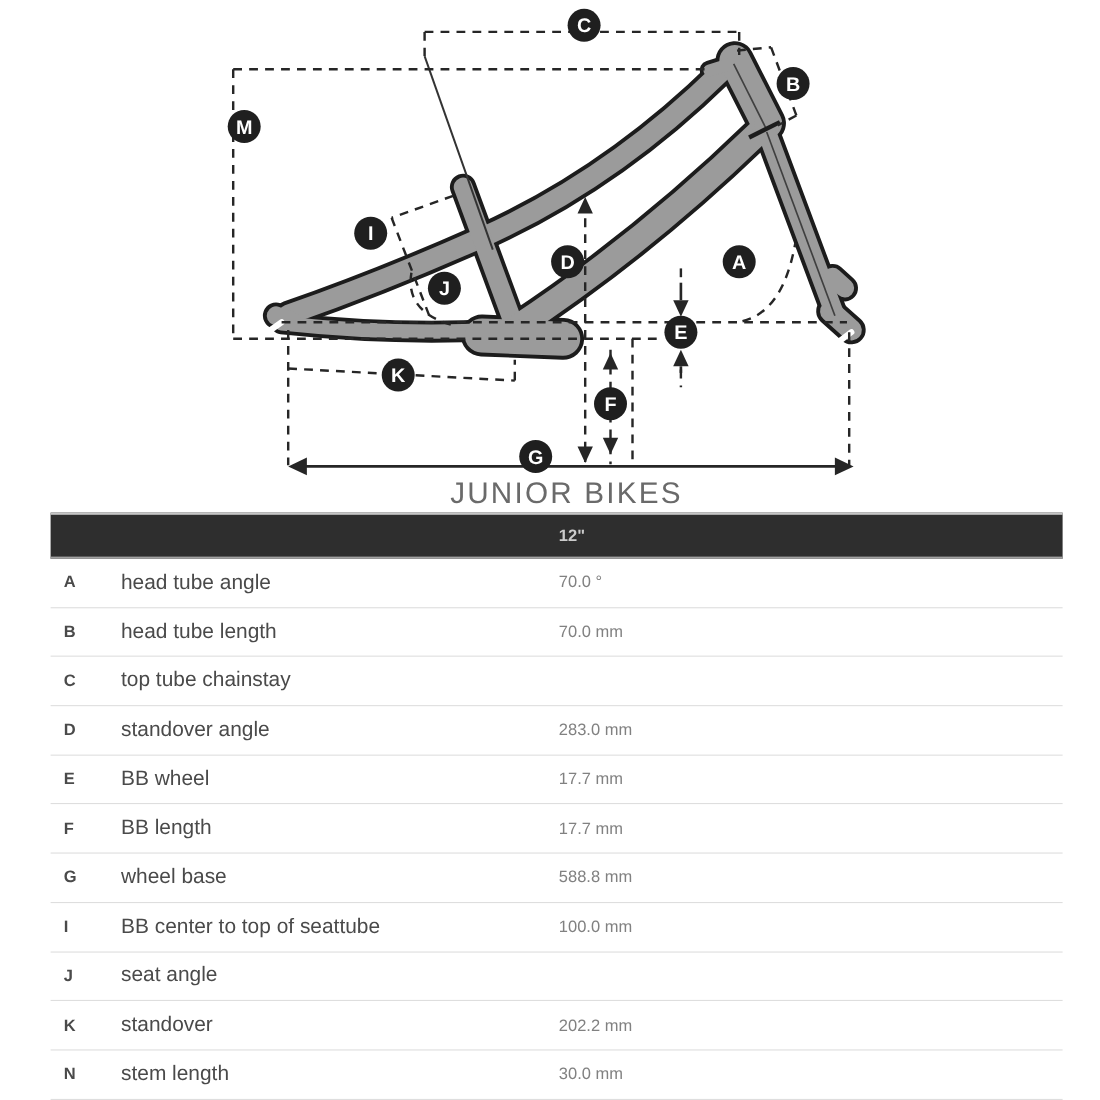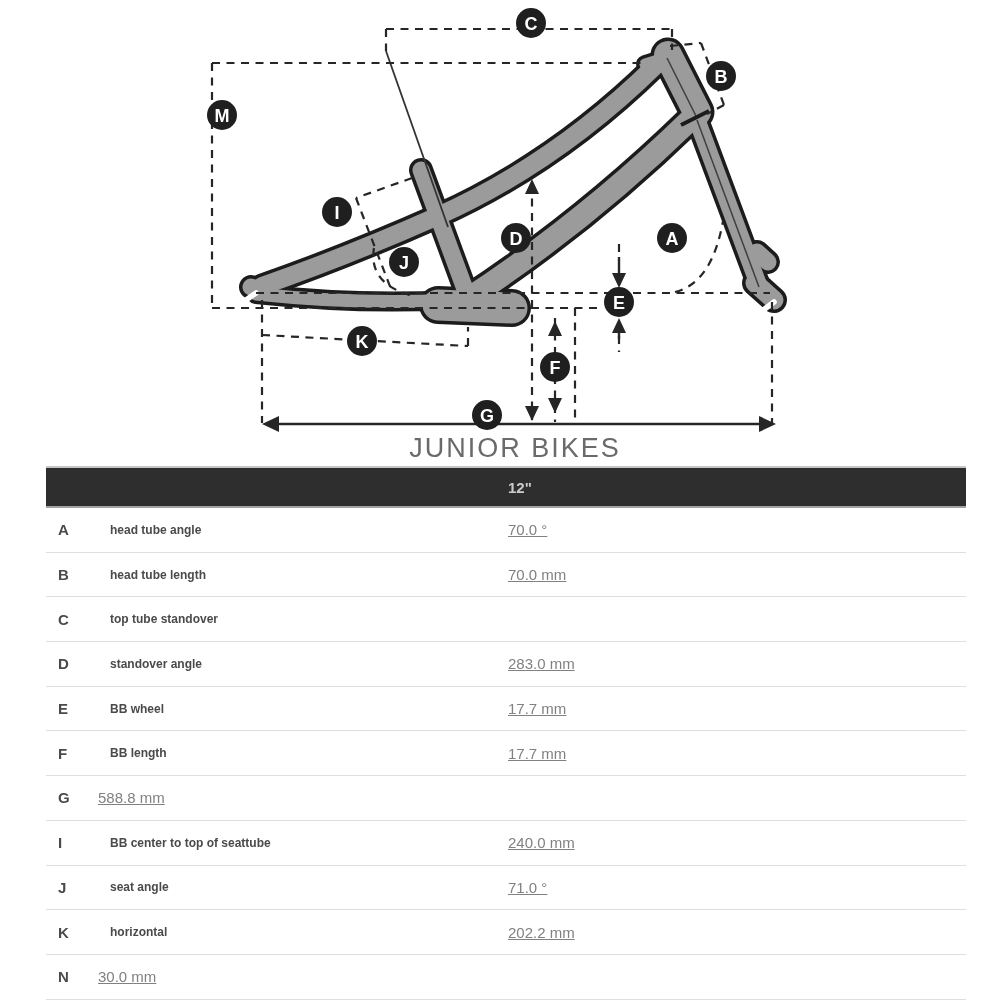--- a/index.html
+++ b/index.html
@@ -28,22 +28,22 @@
   .geo-table { position:absolute; left:46px; top:466px; width:920px; }
   .geo-header { display:grid; grid-template-columns:52px 410px 1fr; align-items:center;
                 height:42px; background:var(--header-bg); border-top:2px solid #c6c6c6;
                 border-bottom:2px solid #a2a2a2; }
   .geo-header .size-label { grid-column:3; font-size:15px; font-weight:bold;
                             color:var(--header-text); }
   .geo-rows { width:100%; }
   .geo-row { display:grid; grid-template-columns:52px 410px 1fr; align-items:center;
              height:44.7px; border-bottom:1px solid var(--divider); }
   .geo-row .cell-letter { padding-left:12px; font-size:15px; font-weight:bold; color:var(--row-dark); }
-  .geo-row .cell-label  { padding-left:12px; font-size:12px; font-weight:bold; color:var(--row-dark); }
-  .geo-row .cell-value  { font-size:15px; color:var(--row-value);text-decoration:underline; }
+  .geo-row .cell-label  { padding-left:12px; font-size:19px; font-weight:normal; color:var(--row-dark); }
+  .geo-row .cell-value  { font-size:15px; color:var(--row-value); }
 </style>
 </head>
 <body>
 
 <div class="stage">
 
   <svg class="diagram-svg" viewBox="0 0 1000 464" xmlns="http://www.w3.org/2000/svg">
 
     <g class="frame-outline">
       <path d="M 262 286 Q 348 256 438 216 Q 556 163 655 66" stroke-width="25"></path>
@@ -163,21 +163,21 @@
     </div>
 
     <div class="geo-row">
       <div class="cell-letter">B</div>
       <div class="cell-label">head tube length</div>
       <div class="cell-value">70.0 mm</div>
     </div>
 
     <div class="geo-row">
       <div class="cell-letter">C</div>
-      <div class="cell-label">top tube standover</div>
+      <div class="cell-label">top tube chainstay</div>
     </div>
 
     <div class="geo-row">
       <div class="cell-letter">D</div>
       <div class="cell-label">standover angle</div>
       <div class="cell-value">283.0 mm</div>
     </div>
 
     <div class="geo-row">
       <div class="cell-letter">E</div>
@@ -186,41 +186,42 @@
     </div>
 
     <div class="geo-row">
       <div class="cell-letter">F</div>
       <div class="cell-label">BB length</div>
       <div class="cell-value">17.7 mm</div>
     </div>
 
     <div class="geo-row">
       <div class="cell-letter">G</div>
+      <div class="cell-label">wheel base</div>
       <div class="cell-value">588.8 mm</div>
     </div>
 
     <div class="geo-row">
       <div class="cell-letter">I</div>
       <div class="cell-label">BB center to top of seattube</div>
-      <div class="cell-value">240.0 mm</div>
+      <div class="cell-value">100.0 mm</div>
     </div>
 
     <div class="geo-row">
       <div class="cell-letter">J</div>
       <div class="cell-label">seat angle</div>
-      <div class="cell-value">71.0 °</div>
     </div>
 
     <div class="geo-row">
       <div class="cell-letter">K</div>
-      <div class="cell-label">horizontal</div>
+      <div class="cell-label">standover</div>
       <div class="cell-value">202.2 mm</div>
     </div>
 
     <div class="geo-row">
       <div class="cell-letter">N</div>
+      <div class="cell-label">stem length</div>
       <div class="cell-value">30.0 mm</div>
     </div>
   </div>
   </div>
 
 </div>
 
 </body></html>

